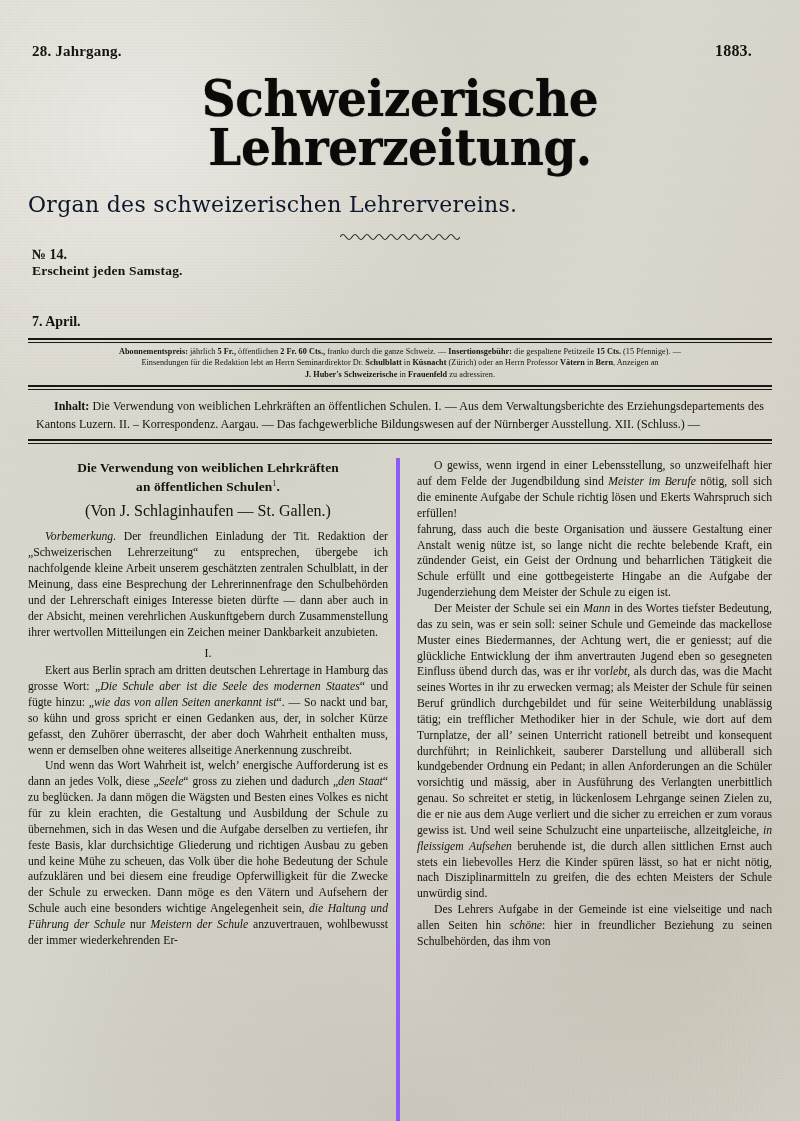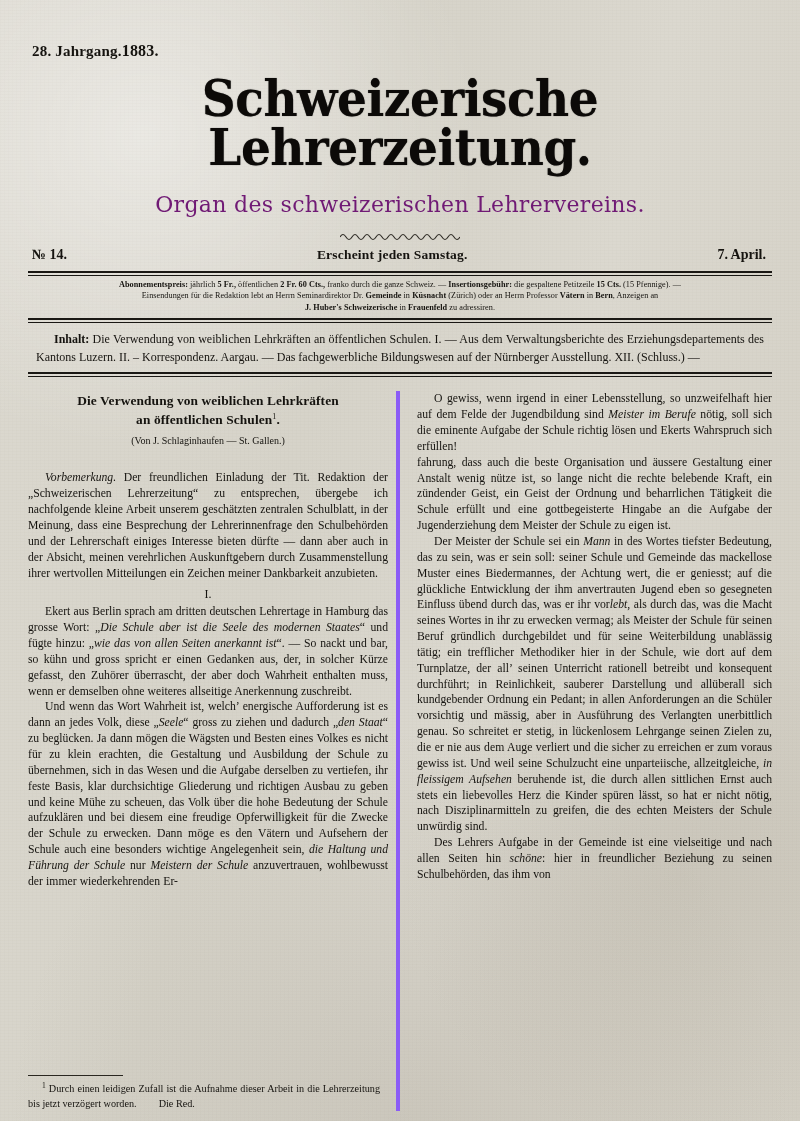--- a/index.html
+++ b/index.html
@@ -23,57 +23,57 @@
   .grain {
     position:absolute; inset:0; opacity:.35; pointer-events:none;
     background-image:
       repeating-linear-gradient(0deg, rgba(90,80,60,.05) 0 1px, rgba(255,255,255,0) 1px 3px),
       repeating-linear-gradient(90deg, rgba(90,80,60,.04) 0 1px, rgba(255,255,255,0) 1px 4px);
   }
   .sheet { position:absolute; inset:0; padding:0 28px; box-sizing:border-box; }
 
   
   .topline {
-    display:flex; align-items:baseline;
+    display:flex; justify-content:space-between; align-items:baseline;
     font-weight:bold; font-size:15px; letter-spacing:.2px;
     padding-top:42px;
   }
   .topline .jg { margin-left:4px; }
-  .topline .yr { margin-right:0; font-size:16px; }
+  .topline .yr { margin-right:20px; font-size:16px; }
 
   .masthead {
     text-align:center;
     font-family:"DejaVu Serif","Liberation Serif",serif;
     font-weight:bold;
     font-size:47px;
     letter-spacing:-.5px;
     line-height:1;
     margin-top:16px;
     color:#0c0a08;
     text-shadow:0 0 1px rgba(0,0,0,.55);
     transform:scaleY(1.06);
   }
   .subtitle {
-    text-align:center;
+    text-align:left;
     font-size:22px;
     margin-top:22px;
     letter-spacing:.3px;
-    color:#701a75;
+    color:#0f172a;
     font-family:"DejaVu Serif","Liberation Serif",serif;
   }
   .squiggle { text-align:center; margin-top:10px; height:14px; }
   .squiggle svg { display:inline-block; }
 
   .issueline {
     display:flex; justify-content:space-between; align-items:baseline;
-    margin-top:6px; font-size:14px; font-weight:bold;
+    margin-top:6px; font-size:14px; font-weight:bold;flex-direction:column;
   }
   .issueline .no { margin-left:4px; }
   .issueline .mid { font-weight:bold; font-size:13.5px; letter-spacing:.2px; }
-  .issueline .date { margin-right:6px; }
+  .issueline .date { margin-right:6px;margin-top:35px; }
 
   .rule-thick { border-top:2.5px solid #1a1814; margin-top:8px; }
   .rule-thin  { border-top:1px solid #1a1814; margin-top:1.5px; }
 
   
   .fineprint {
     text-align:center;
     font-size:8.2px;
     line-height:1.42;
     padding:3px 2px 3px;
@@ -112,22 +112,22 @@
     text-align:center;
     font-weight:bold;
     font-size:13.4px;
     line-height:1.42;
     letter-spacing:.1px;
     margin:0 0 2px 0;
   }
   .art-title sup { font-size:8px; font-weight:normal; }
   .byline {
     text-align:center;
-    font-size:10px;
-    margin:6px 0 24px 0;
+    font-size:16px;
+    margin:6px 0 9px 0;
   }
   p.body {
     margin:0;
     font-size:11.7px;
     line-height:1.355;
     text-align:justify;
     text-indent:17px;
     hyphens:manual;
     word-spacing:.2px;
   }
@@ -182,21 +182,21 @@
   </div>
 
   <div class="rule-thick"></div>
   <div class="rule-thin"></div>
 
   <div class="fineprint">
     <div>
       <b>Abonnementspreis:</b><span> jährlich </span><b>5 Fr.,</b><span> öffentlichen </span><b>2 Fr. 60 Cts.,</b><span> franko durch die ganze Schweiz. — </span><b>Insertionsgebühr:</b><span> die gespaltene Petitzeile </span><b>15 Cts.</b><span> (15 Pfennige). —</span>
     </div>
     <div>
-      <span>Einsendungen für die Redaktion lebt an Herrn Seminardirektor Dr. </span><b>Gemeinde</b><span> in </span><b>Küsnacht</b><span> (Zürich) oder an Herrn Professor </span><b>Vätern</b><span> in </span><b>Bern</b><span>, Anzeigen an</span>
+      <span>Einsendungen für die Redaktion lebt an Herrn Seminardirektor Dr. </span><b>Schulblatt</b><span> in </span><b>Küsnacht</b><span> (Zürich) oder an Herrn Professor </span><b>Vätern</b><span> in </span><b>Bern</b><span>, Anzeigen an</span>
     </div>
     <div>
       <b>J. Huber's Schweizerische</b><span> in </span><b>Frauenfeld</b><span> zu adressiren.</span>
     </div>
   </div>
 
   <div class="dblrule">
     <div class="a"></div>
     <div class="b"></div>
   </div>

